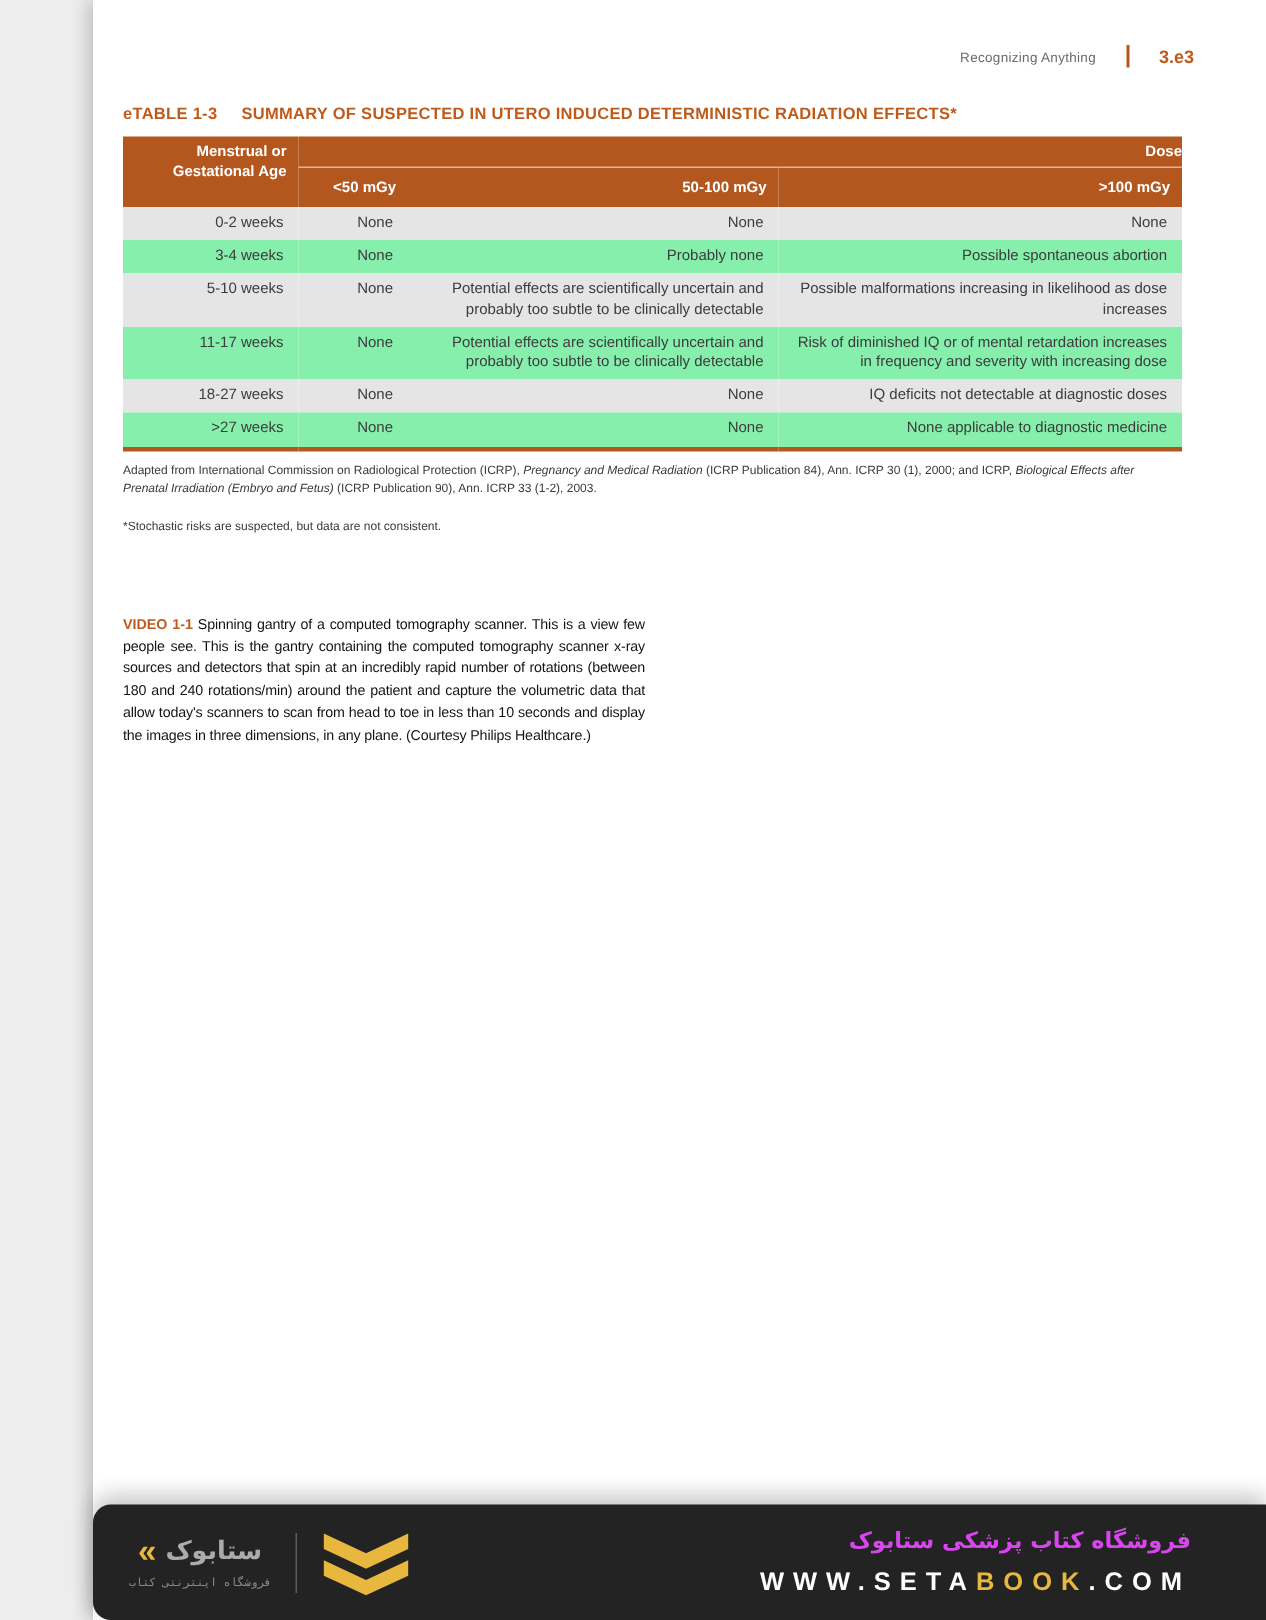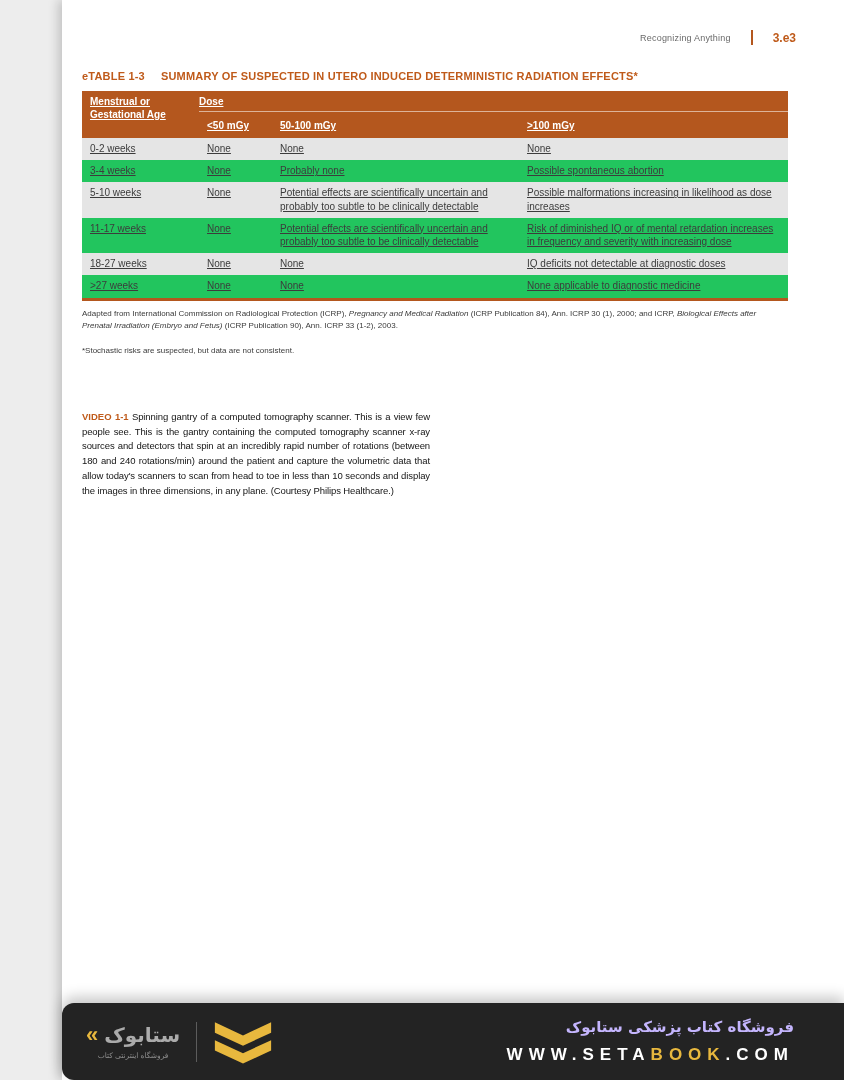--- a/index.html
+++ b/index.html
@@ -16,52 +16,52 @@
   .rh-bar { width:2px; height:15px; background:#b4571e; }
   .rh-page { font-size:12px; font-weight:bold; color:#bf5a1a; }
 
   
   .table-title { position:absolute; top:70px; left:20px; width:706px; display:flex; gap:16px; align-items:flex-end; }
   .tt-label, .tt-text { font-size:11px; font-weight:bold; color:#bf5a1a; letter-spacing:0.2px; }
 
   
   .etable { position:absolute; top:91px; left:20px; width:706px; border-collapse:collapse;
             table-layout:fixed; border-bottom:3px solid #b4571e; }
-  .etable th, .etable td { text-align:left; vertical-align:top;text-decoration:underline; }
+  .etable th, .etable td { text-align:right; vertical-align:top; }
   .etable thead th { background:#b4571e; color:#ffffff; font-size:10px; font-weight:bold; }
   .th-dose { text-align:center; padding:5px 0 4px; border-bottom:1px solid rgba(255,255,255,0.55); }
   .th-age  { vertical-align:bottom; padding:4px 8px 7px; line-height:1.3; }
   .th-col  { vertical-align:bottom; padding:8px 8px 7px; }
   .etable tbody td { font-size:10px; color:#3c3c3c; line-height:1.32; padding:4px 10px 5px 8px; }
   .etable tbody tr.row-dark  { background:#e5e5e5; }
-  .etable tbody tr.row-light { background:#22c55e; }
+  .etable tbody tr.row-light { background:#86efac; }
 
   
   .footnote { position:absolute; top:308px; left:20px; width:706px; font-size:8px; color:#3a3a3a; line-height:1.5; }
   .fn-ast { margin-top:13px; }
 
   
   .caption { position:absolute; top:410px; left:20px; width:348px; font-size:9.5px; color:#141414;
              line-height:1.55; text-align:justify; letter-spacing:-0.1px; }
   .caption-label { color:#bf5a1a; font-weight:bold; letter-spacing:0; }
 
   
   .footer { position:absolute; left:0; top:1003px; width:782px; height:77px; background:#232323;
             border-radius:12px 0 0 12px; display:flex; align-items:center; padding:0 50px 0 24px;
             box-shadow:0 -6px 14px rgba(0,0,0,0.22); }
   .logo-group { display:flex; flex-direction:column; align-items:center; }
   .logo-row { display:flex; align-items:center; gap:6px; }
   .logo-mark { color:#e8b83e; font-size:22px; font-weight:bold; line-height:1; }
-  .logo-fa { font-family:"DejaVu Sans", sans-serif; font-size:20px; font-weight:bold; color:#ababab; line-height:1; }
-  .logo-sub { font-family:Liberation Sans, sans-serif; font-size:7.5px; color:#8d8d8d; margin-top:5px; letter-spacing:0.5px; }
+  .logo-fa { font-family:"DejaVu Sans", sans-serif; font-size:17px; font-weight:bold; color:#ababab; line-height:1; }
+  .logo-sub { font-family:Liberation Mono, monospace; font-size:7.5px; color:#8d8d8d; margin-top:5px; letter-spacing:0.5px; }
   .footer-divider { width:1px; height:40px; background:#5c5c5c; margin:0 16px; }
   .emblem { width:60px; height:44px; }
   .footer-spacer { flex:1; }
   .footer-right { text-align:right; }
-  .tagline { font-family:"DejaVu Sans", sans-serif; font-size:15px; font-weight:bold; color:#c4b5fd; margin-bottom:9px; }
+  .tagline { font-family:"DejaVu Sans", sans-serif; font-size:15px; font-weight:bold; color:#d946ef; margin-bottom:9px; }
   .website { font-size:17px; font-weight:bold; letter-spacing:6px; direction:ltr; white-space:nowrap; }
 </style>
 </head>
 <body>
 
 <div id="canvas">
   <div id="page">
 
     <div class="running-head">
       <span class="rh-section">Recognizing Anything</span>

